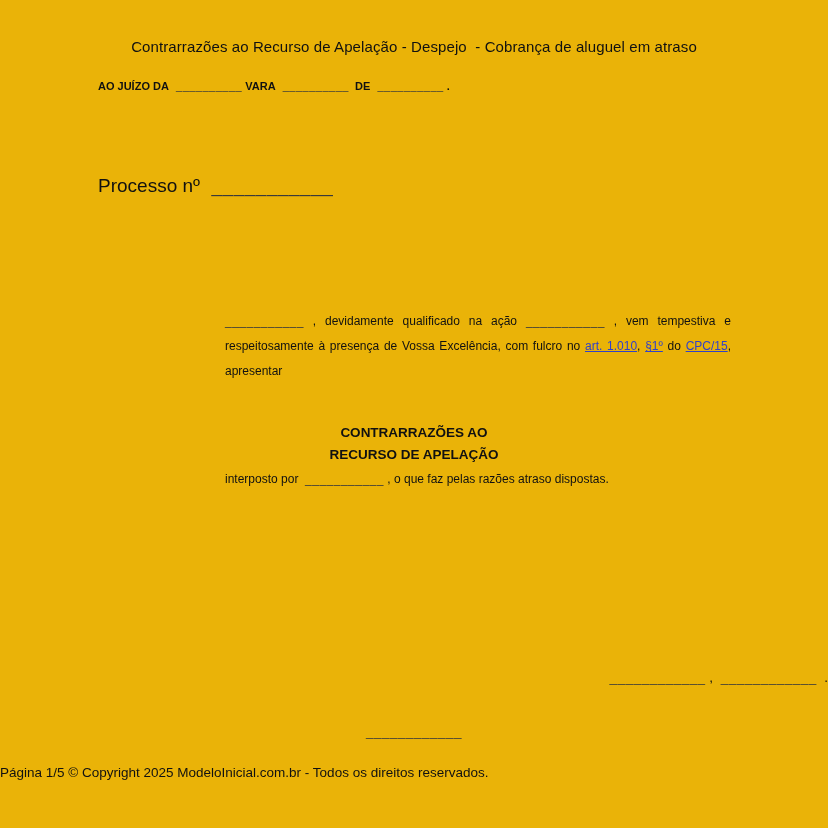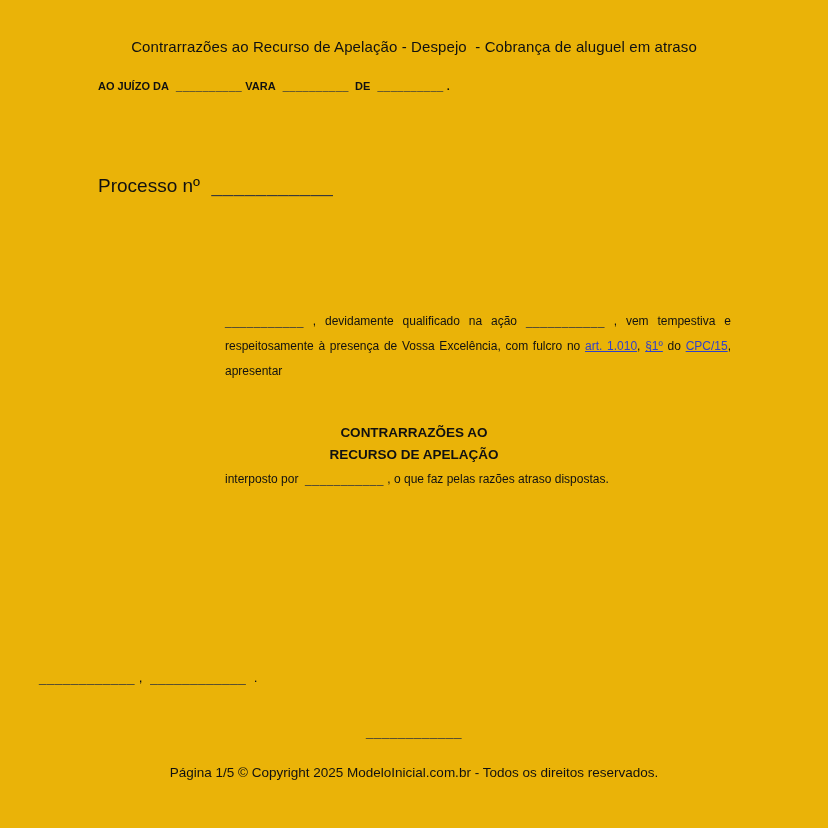--- a/index.html
+++ b/index.html
@@ -47,32 +47,31 @@
     margin-top: 20px;
   }
   .para2 { top: 467px; }
   .para3 { top: 516px; text-align: justify; line-height: 23px; }
   .closing-line {
     top: 582px; left: 98px;
     font-size: 13.5px;
   }
   .city-date-line {
     top: 670px; left: 0; right: 0;
-    text-align: left;
+    text-align: right;
     font-size: 13.5px;
     margin-left: 39px;
   }
   .signature-line {
     top: 724px; left: 0; right: 0;
     text-align: center;
     font-size: 13.5px;
   }
   .footer {
     top: 765px; left: 0; right: 0;
-    text-align: center;
     font-size: 13.5px;
   }
   .blank {
     font-weight: 400;
     color: #3a3a3a;
     letter-spacing: 0.5px;
   }
   a.doclink {
     text-decoration: underline;
     cursor: pointer;

